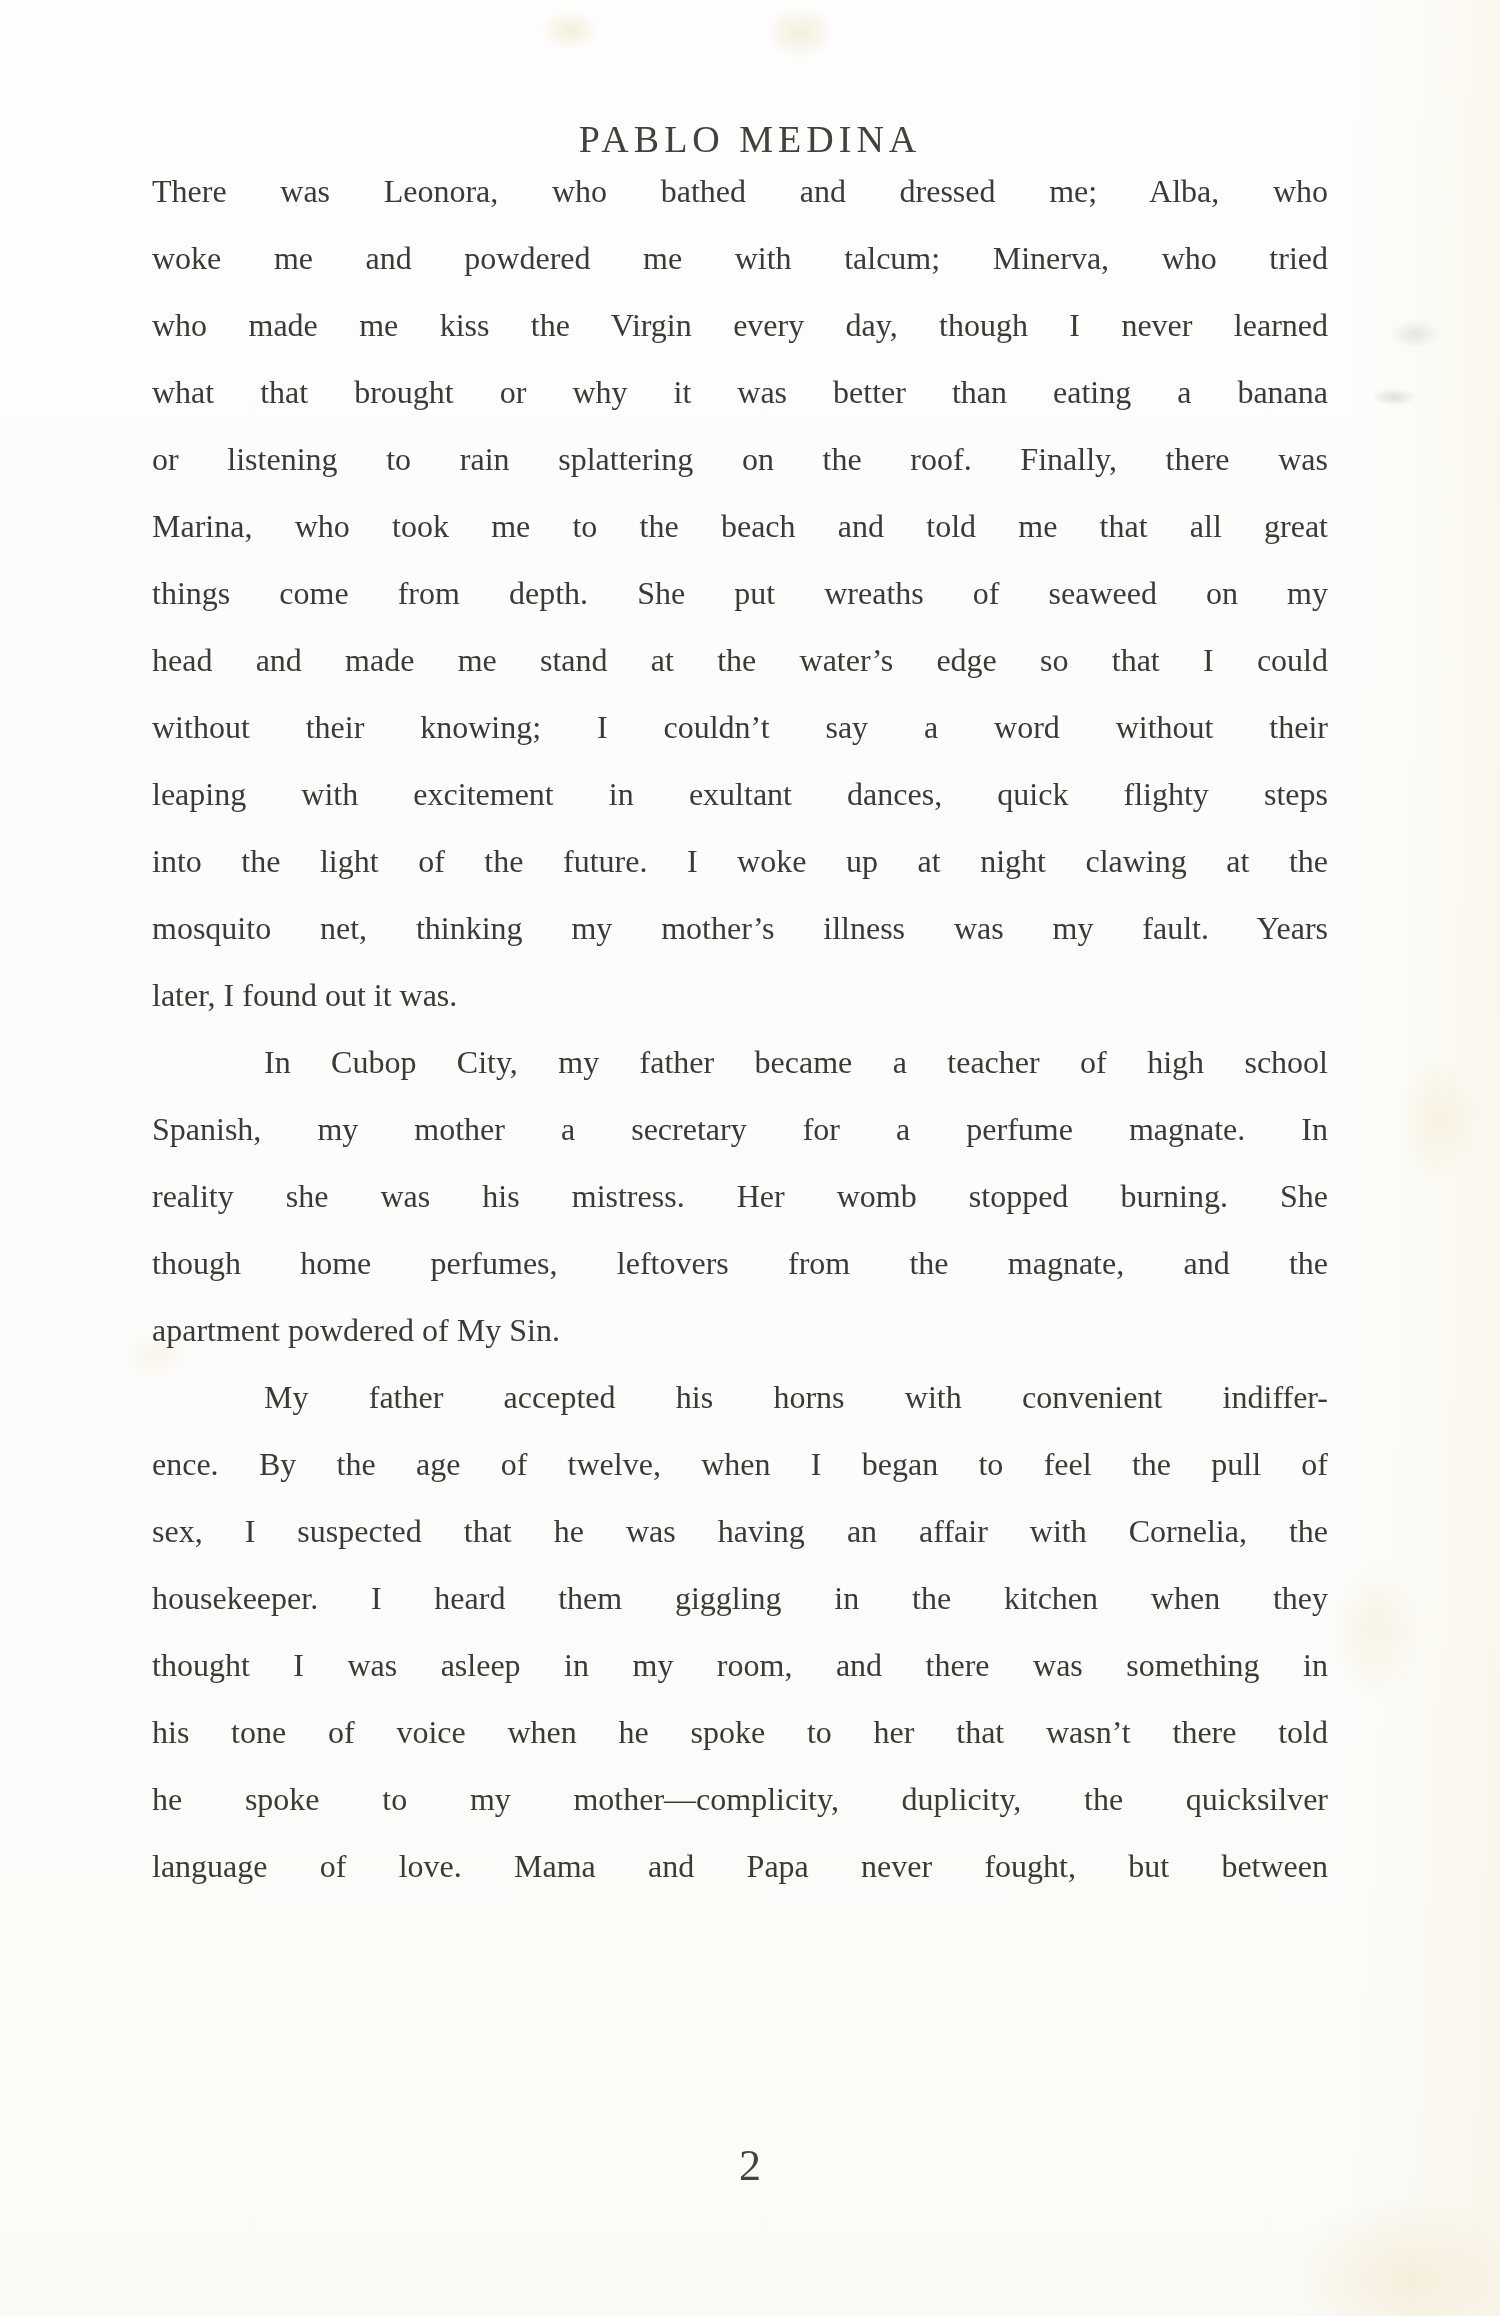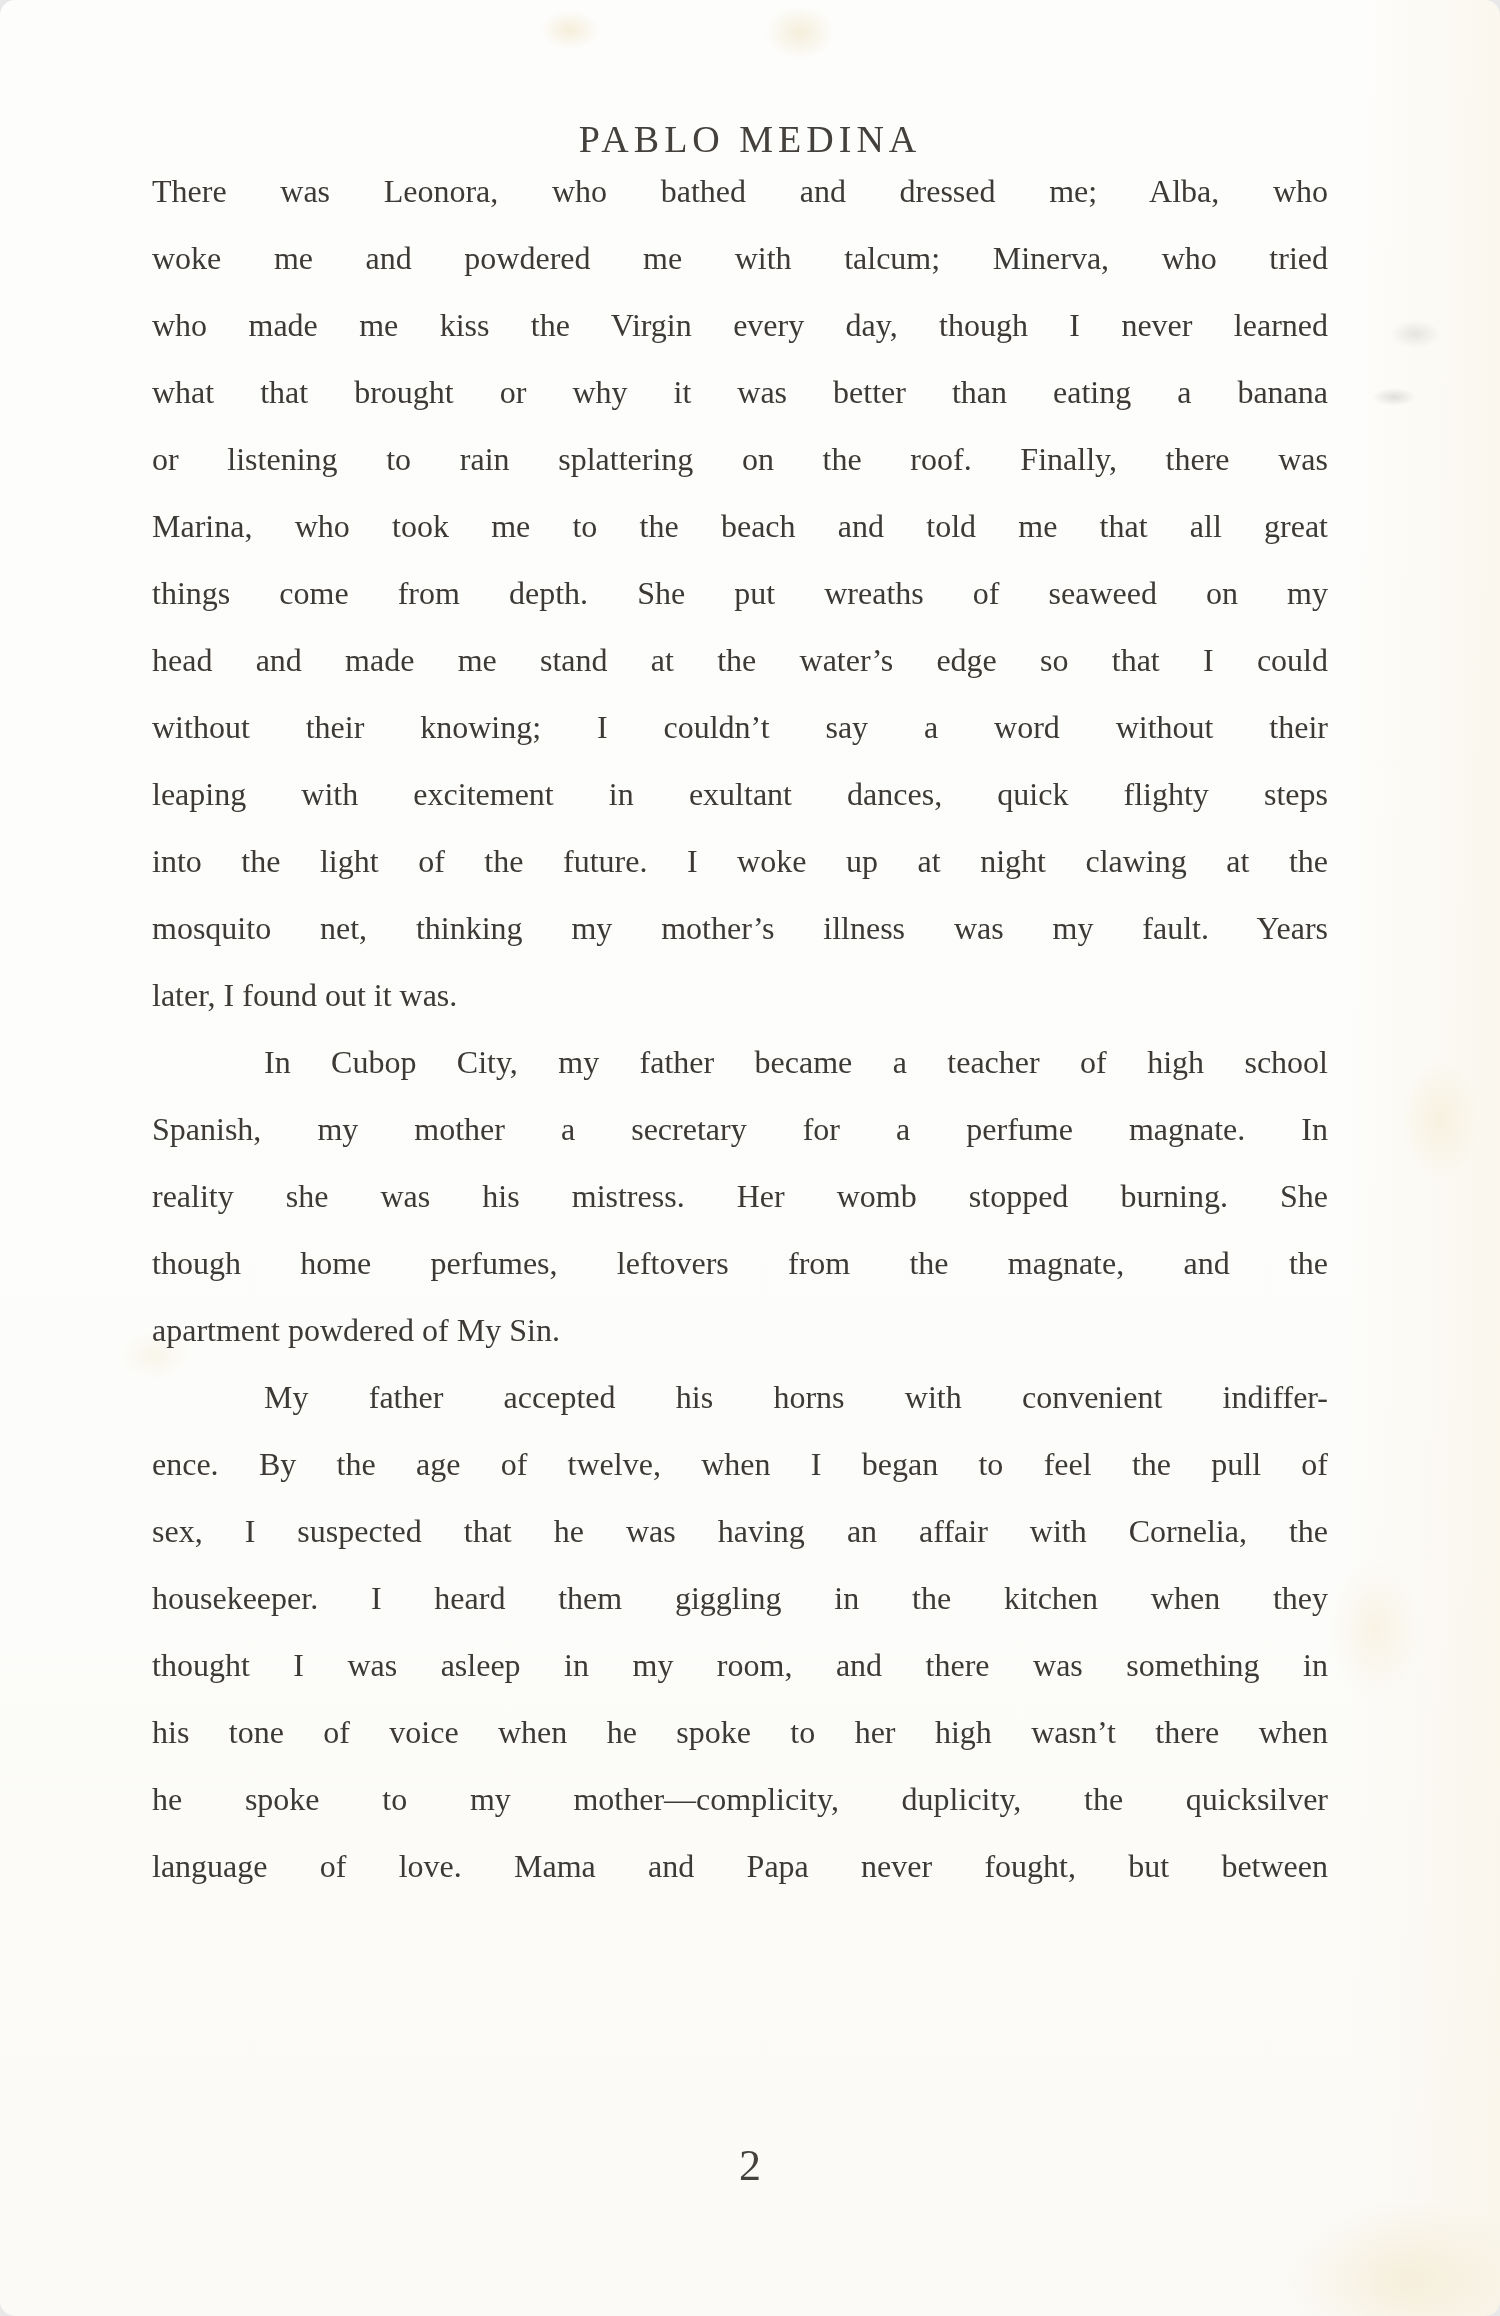--- a/index.html
+++ b/index.html
@@ -11,21 +11,20 @@
     position: relative;
     width: 1500px;
     height: 2316px;
     margin: 0 auto;
     background:
       linear-gradient(to right, rgba(249,243,227,0) 90%, rgba(247,240,221,0.45) 100%),
       linear-gradient(180deg, #fdfdfc 0%, #fcfcfa 60%, #fbfaf7 100%);
     overflow: hidden;
     font-family: "Liberation Serif", "DejaVu Serif", serif;
     color: #3d3a36;
-    border-radius: 15px;
   }
   .running-header {
     position: absolute;
     top: 116px;
     left: 0;
     width: 100%;
     text-align: center;
     font-size: 38px;
     line-height: 46px;
     letter-spacing: 5px;
@@ -110,19 +109,19 @@
       <div class="line indent">In Cubop City, my father became a teacher of high school</div>
       <div class="line">Spanish, my mother a secretary for a perfume magnate. In</div>
       <div class="line">reality she was his mistress. Her womb stopped burning. She</div>
       <div class="line">though home perfumes, leftovers from the magnate, and the</div>
       <div class="line no-justify">apartment powdered of My Sin.</div>
       <div class="line indent">My father accepted his horns with convenient indiffer-</div>
       <div class="line">ence. By the age of twelve, when I began to feel the pull of</div>
       <div class="line">sex, I suspected that he was having an affair with Cornelia, the</div>
       <div class="line">housekeeper. I heard them giggling in the kitchen when they</div>
       <div class="line">thought I was asleep in my room, and there was something in</div>
-      <div class="line">his tone of voice when he spoke to her high wasn’t there when</div>
+      <div class="line">his tone of voice when he spoke to her that wasn’t there told</div>
       <div class="line">he spoke to my mother—complicity, duplicity, the quicksilver</div>
       <div class="line">language of love. Mama and Papa never fought, but between</div>
     </div>
 
   <div class="page-number">2</div>
 </div>
 
 </body></html>

